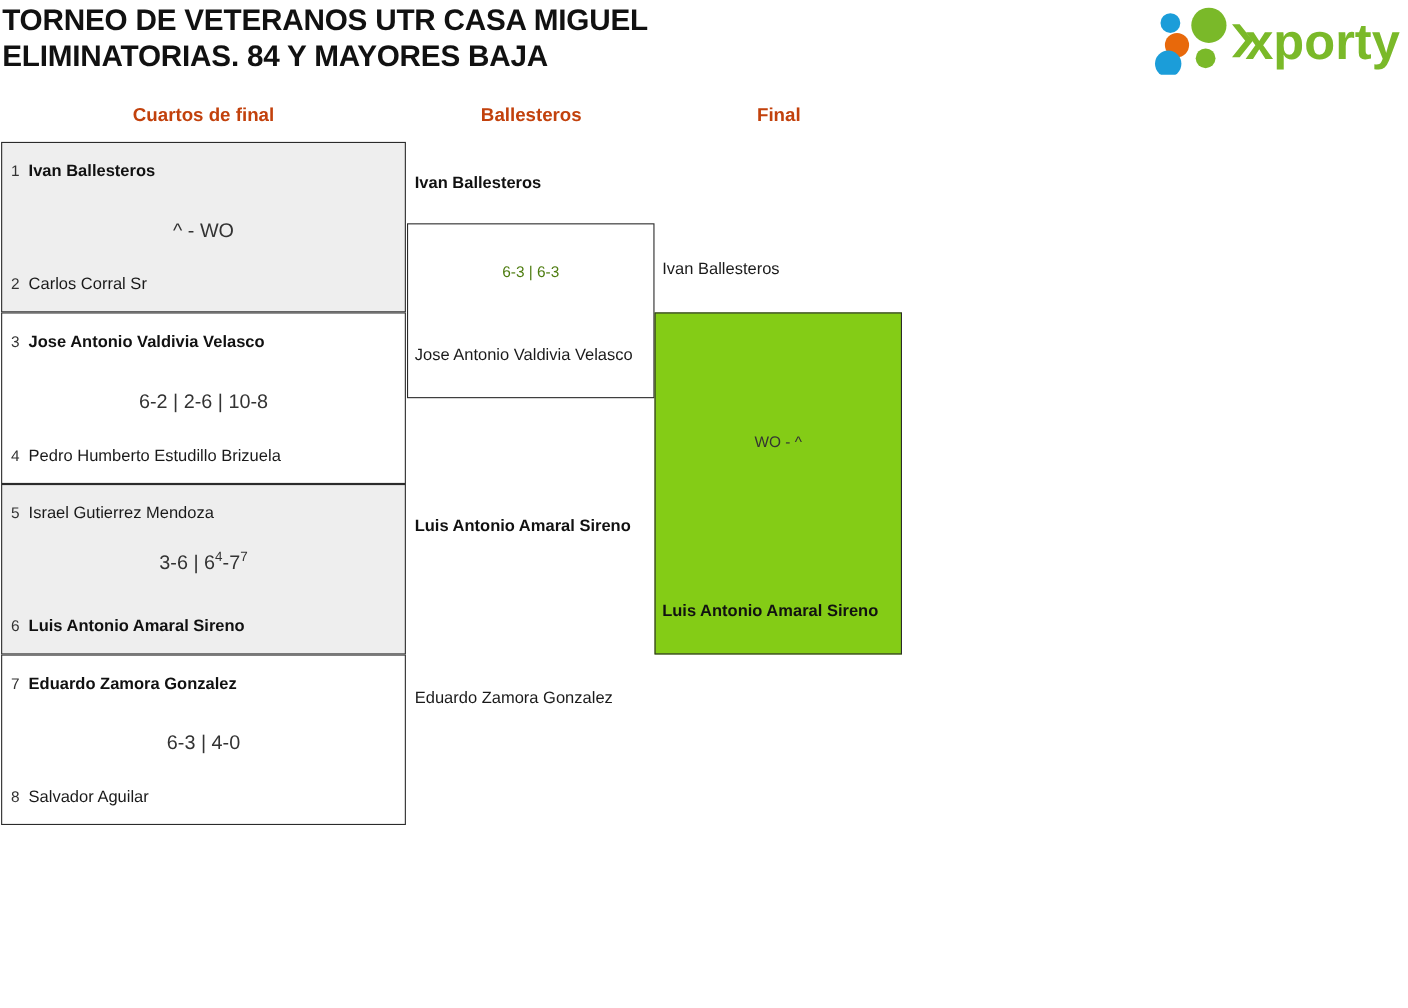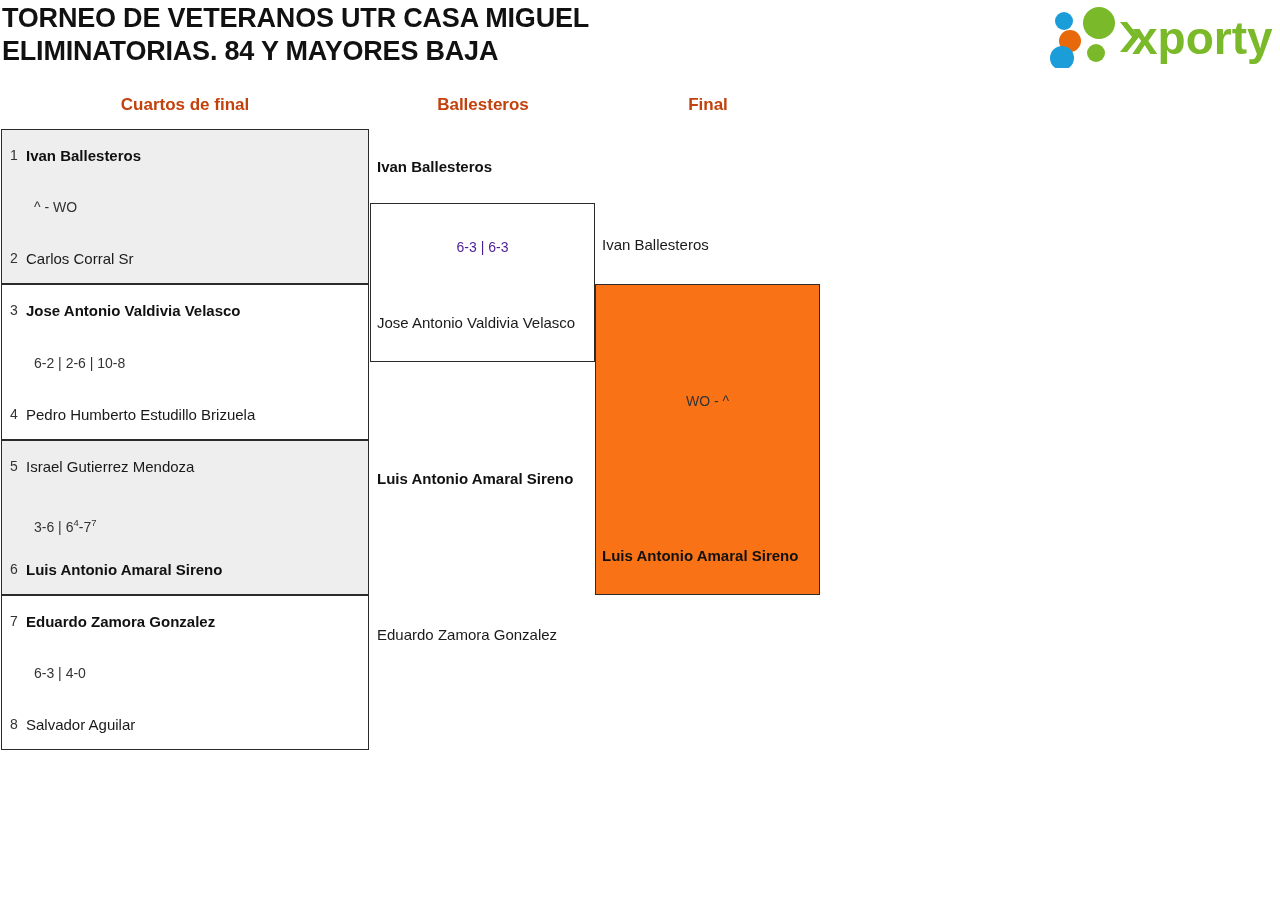--- a/index.html
+++ b/index.html
@@ -102,55 +102,54 @@
     font-size: 15px;
     color: #1a1a1a;
     white-space: nowrap;
   }
   .pname.winner { font-weight: 700; color: #111111; }
 
   .qf-score {
     position: absolute;
     left: 0;
     width: 100%;
-    text-align: left;
-    font-size: 14px;
+    text-align: center;
+    font-size: 18px;
     color: #333333;
     white-space: nowrap;
-    padding-left: 32px;
   }
 
   
   .sf-box {
     position: absolute;
     left: 370px;
     width: 225px;
     border: 1px solid #2b2b2b;
     background: #ffffff;
     box-sizing: border-box;
   }
   .sf-score {
     position: absolute;
     left: 0;
     width: 100%;
     text-align: center;
     font-size: 14px;
-    color: #4c1d95;
+    color: #4d7c0f;
     white-space: nowrap;
   }
 
   
   #final-box {
     position: absolute;
     left: 595px;
     width: 225px;
     top: 284px;
     height: 311px;
     border: 1px solid #2b2b2b;
-    background: #f97316;
+    background: #84cc16;
     box-sizing: border-box;
   }
   #final-score {
     position: absolute;
     left: 0;
     width: 100%;
     top: 108px;
     text-align: center;
     font-size: 14px;
     color: #333333;
@@ -218,21 +217,21 @@
       <span class="seed">4</span>
       <span class="pname">Pedro Humberto Estudillo Brizuela</span>
     </div>
   </div>
 
   <div class="qf-match shaded" style="top:440px;height:155px;">
     <div class="qf-row top">
       <span class="seed">5</span>
       <span class="pname">Israel Gutierrez Mendoza</span>
     </div>
-    <div class="qf-score" style="top:78px;">3-6 | 6<sup>4</sup>-7<sup>7</sup></div>
+    <div class="qf-score" style="top:60px;">3-6 | 6<sup>4</sup>-7<sup>7</sup></div>
     <div class="qf-row bottom">
       <span class="seed">6</span>
       <span class="pname winner">Luis Antonio Amaral Sireno</span>
     </div>
   </div>
 
   <div class="qf-match plain" style="top:595px;height:155px;">
     <div class="qf-row top">
       <span class="seed">7</span>
       <span class="pname winner">Eduardo Zamora Gonzalez</span>

